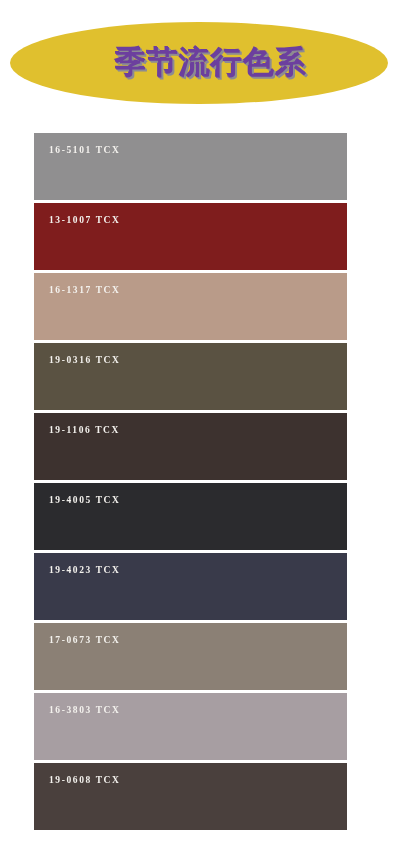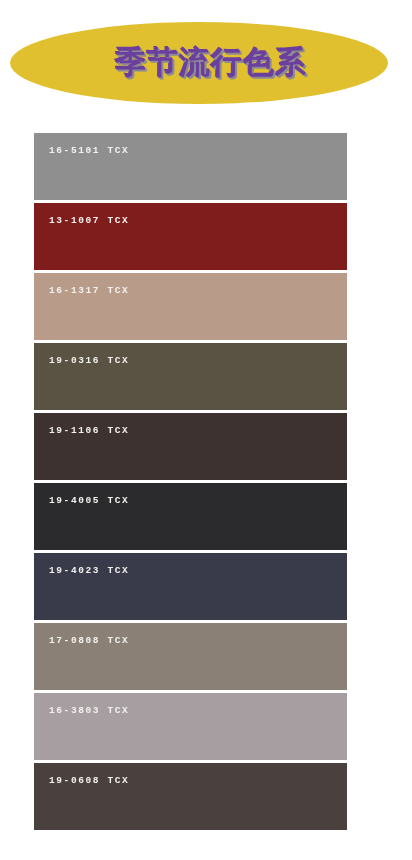--- a/index.html
+++ b/index.html
@@ -74,21 +74,21 @@
   .swatch {
     position: relative;
     height: 67px;
     width: 100%;
     box-sizing: border-box;
   }
   .swatch-label {
     position: absolute;
     left: 15px;
     top: 12px;
-    font-family: Liberation Mono, monospace;
+    font-family: Liberation Serif, serif;
     font-size: 9.5px;
     font-weight: bold;
     letter-spacing: 1.6px;
     color: #f4f2ee;
     white-space: nowrap;
   }
 </style>
 </head>
 <body>
 
@@ -115,21 +115,21 @@
       <div class="swatch" style="background: rgb(61, 50, 47); padding-left: 12px;">
         <span class="swatch-label" style="color: rgb(244, 242, 238);">19-1106 TCX</span>
       </div>
       <div class="swatch" style="background: rgb(43, 43, 46); padding-left: 17px;">
         <span class="swatch-label" style="color: rgb(244, 242, 238);">19-4005 TCX</span>
       </div>
       <div class="swatch" style="background: rgb(57, 58, 74);">
         <span class="swatch-label" style="color: rgb(244, 242, 238);">19-4023 TCX</span>
       </div>
       <div class="swatch" style="background: rgb(139, 128, 117);">
-        <span class="swatch-label" style="color: rgb(244, 242, 238);">17-0808 TCX</span>
+        <span class="swatch-label" style="color: rgb(244, 242, 238);">17-0673 TCX</span>
       </div>
       <div class="swatch" style="background: rgb(167, 158, 162);">
         <span class="swatch-label" style="color: rgb(244, 242, 238);">16-3803 TCX</span>
       </div>
       <div class="swatch" style="background: rgb(74, 64, 61);">
         <span class="swatch-label" style="color: rgb(244, 242, 238);">19-0608 TCX</span>
       </div>
     </div>
 
 </div>

